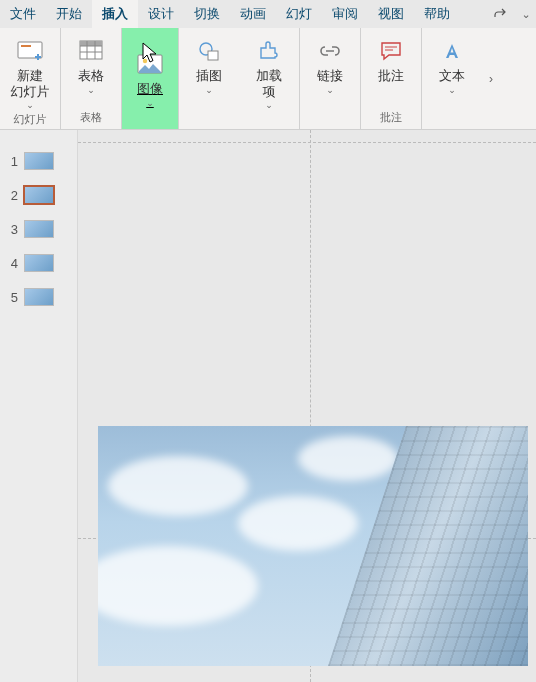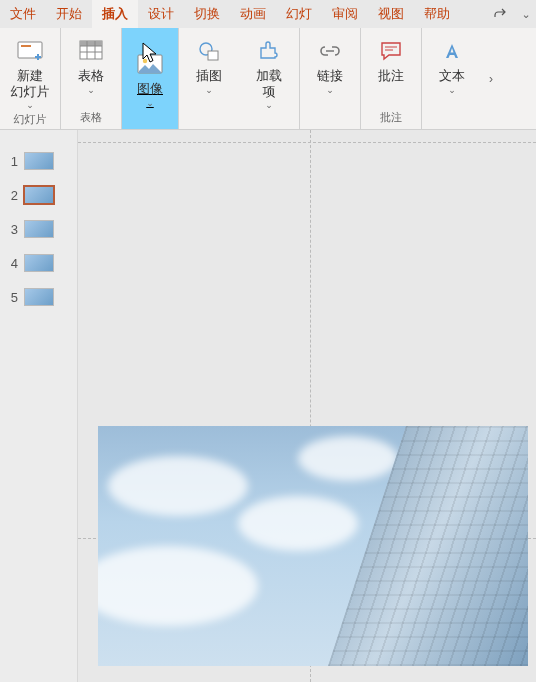--- a/index.html
+++ b/index.html
@@ -1,31 +1,31 @@
 <!DOCTYPE html>
 <html><head>
 <meta charset="utf-8">
 <style>
 * { margin: 0; padding: 0; box-sizing: border-box; font-family: "Microsoft YaHei", "Segoe UI", sans-serif; }
 body { width: 536px; height: 682px; background: #e8e8e8; overflow: hidden; position: relative; }
 
 
 .tab-bar { height: 28px; background: #e8e8e8; display: flex; align-items: stretch; font-size: 13px; }
-.tab { padding: 13px 10px; display: flex; align-items: center; color: #c2410c; cursor: pointer; }
+.tab { padding: 13px 10px; display: flex; align-items: center; color: #0c4a6e; cursor: pointer; }
 .tab.active { background: #f3f2f1; font-weight: bold; }
 .tab-share { margin-left: auto; width: 32px; display: flex; align-items: center; justify-content: center; color: #666; }
 .tab-chevron { width: 20px; display:flex; align-items:center; justify-content:center; color:#666; font-size:11px;}
 
 
 .ribbon { height: 102px; background: #f3f2f1; display: flex; border-bottom: 1px solid #d0d0d0; }
 .ribbon-group { display: flex; flex-direction: column; align-items: center; border-right: 1px solid #d0d0d0; padding: 0 4px; }
 .ribbon-group-items { flex: 1; display: flex; align-items: flex-start; justify-content: center; padding-top: 6px; gap: 2px; }
 .ribbon-group-label { font-size: 11px; color: #666; padding-bottom: 4px; }
 .ribbon-btn { display: flex; flex-direction: column; align-items: center; justify-content: flex-start; width: 52px; padding: 2px 0; cursor: pointer; border-radius: 3px; }
-.ribbon-btn.highlight { background: #7dd3fc; text-decoration: underline; }
+.ribbon-btn.highlight { background: #86efac; text-decoration: underline; }
 .ribbon-btn .icon-wrap { height: 30px; display: flex; align-items: center; justify-content: center; }
 .ribbon-btn .lbl { font-size: 13px; color: #333; text-align: center; line-height: 1.2; margin-top: 2px; white-space: pre-line; }
 .ribbon-btn .caret { font-size: 9px; color: #666; margin-top: 1px; }
 .ribbon-extra { width: 18px; display:flex; align-items:center; justify-content:center; color:#666; font-size:12px;}
 
 
 .main { display: flex; height: calc(682px - 130px); }
 .thumb-panel { width: 78px; background: #ececec; border-right: 1px solid #d8d8d8; padding-top: 14px; }
 .thumb-row { display: flex; align-items: center; padding: 8px 6px; gap: 6px; cursor: pointer; }
 .thumb-num { width: 12px; font-size: 13px; color: #555; text-align: right; }

